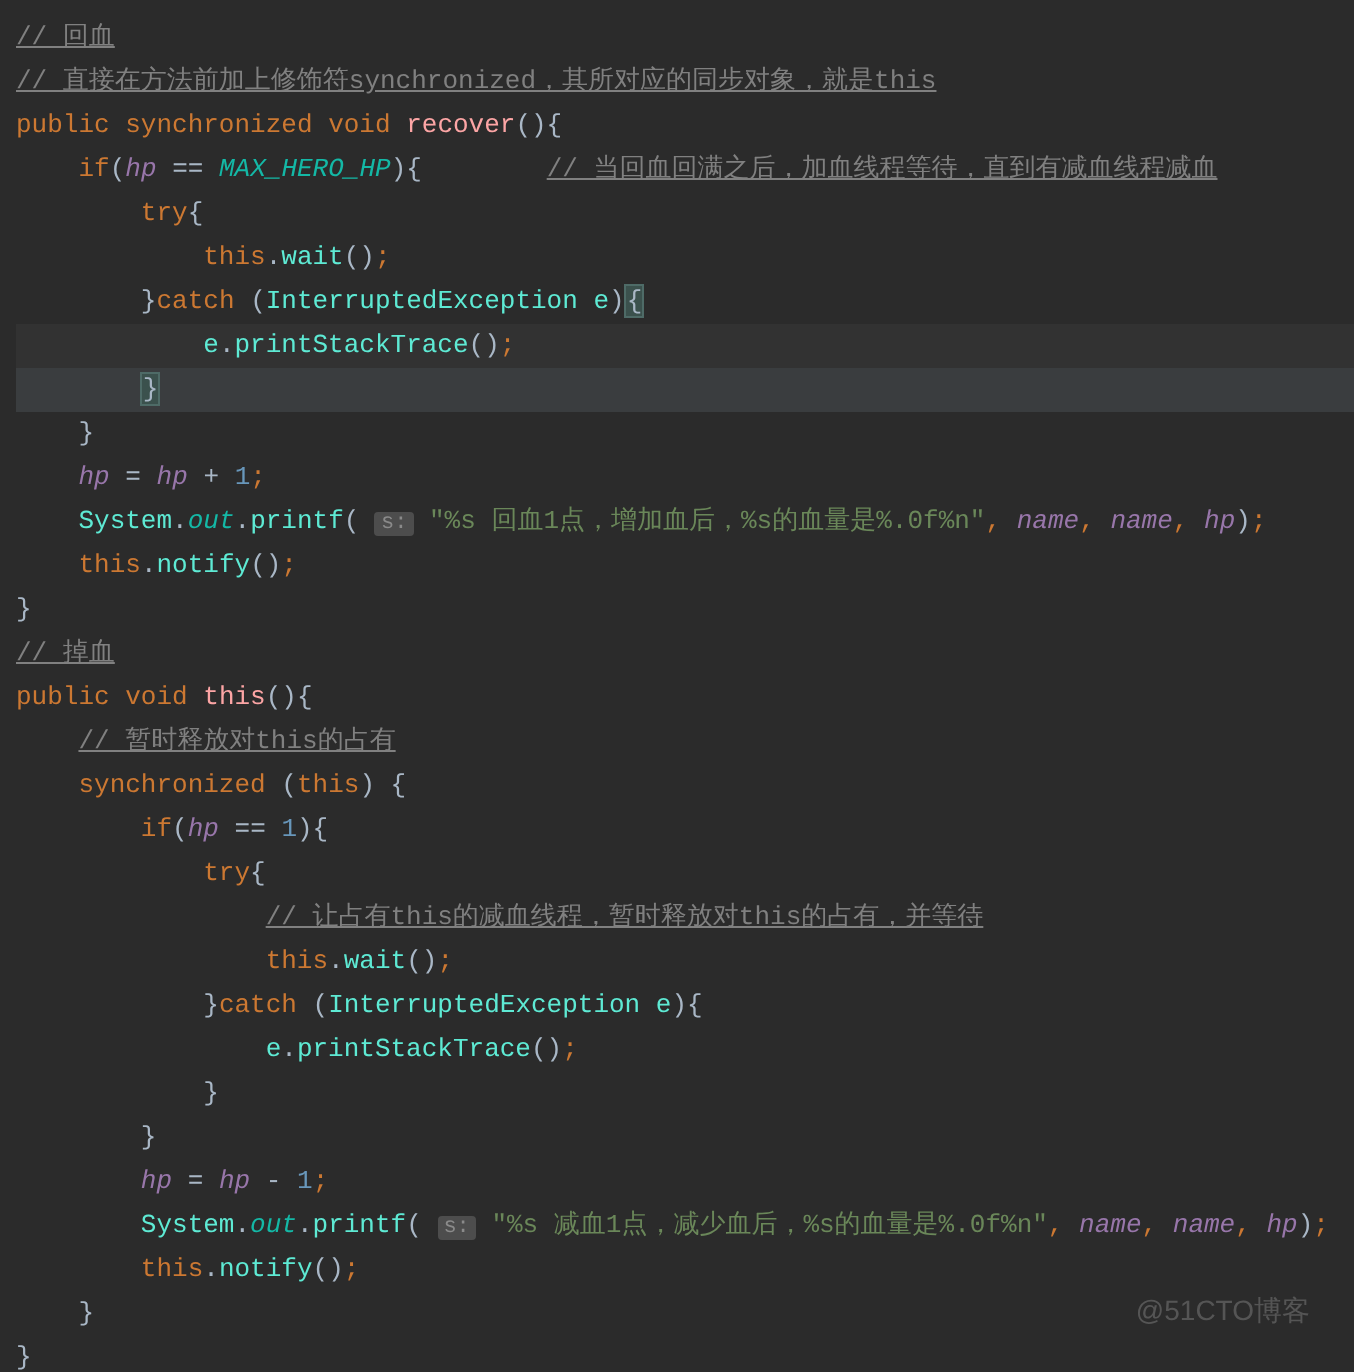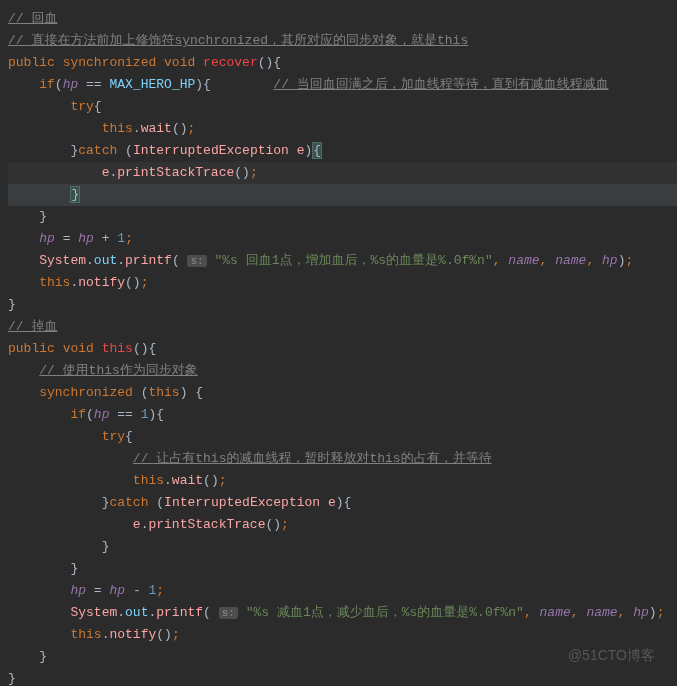--- a/index.html
+++ b/index.html
@@ -13,40 +13,40 @@
       height: 686px;
       overflow: hidden;
       position: relative;
       padding: 8px 0 0 8px;
     }
     .line { white-space: pre; height: 22px; }
     .hl { background: #323232; display: block; width: 100%; }
     .hl-caret { background: #3a3d3f; display: block; width: 100%; }
     .comment { color: #808080; text-decoration: underline; }
     .keyword { color: #cc7832; }
-    .method { color: #ef4444; }
+    .method { color: #fca5a5; }
     .field { color: #9876aa; font-style: italic; text-align: right; }
-    .static-field { color: #7dd3fc; }
+    .static-field { color: #14b8a6; font-style: italic; }
     .str { color: #6a8759; }
     .num { color: #6897bb; }
     .paren { color: #a9b7c6; }
     .param-hint { 
       background: #4d4d4d; 
       color: #8a8a8a; 
       font-size: 11px; 
       padding: 0 3px;
       border-radius: 2px;
       font-style: normal;
     }
     .brace-match {
       background: #3b514d;
       border: 1px solid #4e6b67;
       padding: 0;
     }
-    .ident { color: #fca5a5; }
+    .ident { color: #5eead4; }
     .watermark {
       position: absolute;
       bottom: 20px;
       right: 22px;
       color: #808080;
       font-size: 14px;
       opacity: 0.5;
       font-family: sans-serif;
     }
   </style>
@@ -62,21 +62,21 @@
 <div class="line">        <span class="paren">}</span><span class="keyword">catch</span> <span class="paren">(</span><span class="ident">InterruptedException</span> <span class="ident">e</span><span class="paren">)</span><span class="brace-match">{</span></div>
 <div class="line hl">            <span class="ident">e</span><span class="paren">.</span><span class="ident">printStackTrace</span><span class="paren">()</span><span class="keyword">;</span></div>
 <div class="line hl-caret">        <span class="brace-match">}</span></div>
 <div class="line">    <span class="paren">}</span></div>
 <div class="line">    <span class="field">hp</span> <span class="paren">=</span> <span class="field">hp</span> <span>+</span> <span class="num">1</span><span class="keyword">;</span></div>
 <div class="line">    <span class="ident">System</span><span class="paren">.</span><span class="static-field">out</span><span class="paren">.</span><span class="ident">printf</span><span class="paren">( </span><span class="param-hint">s:</span> <span class="str">"%s 回血1点，增加血后，%s的血量是%.0f%n"</span><span class="keyword">,</span> <span class="field">name</span><span class="keyword">,</span> <span class="field">name</span><span class="keyword">,</span> <span class="field">hp</span><span class="paren">)</span><span class="keyword">;</span></div>
 <div class="line">    <span class="keyword">this</span><span class="paren">.</span><span class="ident">notify</span><span class="paren">()</span><span class="keyword">;</span></div>
 <div class="line"><span class="paren">}</span></div>
 <div class="line"><span class="comment">// 掉血</span></div>
 <div class="line"><span class="keyword">public</span> <span class="keyword">void</span> <span class="method">this</span><span class="paren">(){</span></div>
-<div class="line">    <span class="comment">// 使用this作为同步对象</span></div>
+<div class="line">    <span class="comment">// 暂时释放对this的占有</span></div>
 <div class="line">    <span class="keyword">synchronized</span> <span class="paren">(</span><span class="keyword">this</span><span class="paren">) {</span></div>
 <div class="line">        <span class="keyword">if</span><span class="paren">(</span><span class="field">hp</span> <span>==</span> <span class="num">1</span><span class="paren">){</span></div>
 <div class="line">            <span class="keyword">try</span><span class="paren">{</span></div>
 <div class="line">                <span class="comment">// 让占有this的减血线程，暂时释放对this的占有，并等待</span></div>
 <div class="line">                <span class="keyword">this</span><span class="paren">.</span><span class="ident">wait</span><span class="paren">()</span><span class="keyword">;</span></div>
 <div class="line">            <span class="paren">}</span><span class="keyword">catch</span> <span class="paren">(</span><span class="ident">InterruptedException</span> <span class="ident">e</span><span class="paren">){</span></div>
 <div class="line">                <span class="ident">e</span><span class="paren">.</span><span class="ident">printStackTrace</span><span class="paren">()</span><span class="keyword">;</span></div>
 <div class="line">            <span class="paren">}</span></div>
 <div class="line">        <span class="paren">}</span></div>
 <div class="line">        <span class="field">hp</span> <span class="paren">=</span> <span class="field">hp</span> <span>-</span> <span class="num">1</span><span class="keyword">;</span></div>

